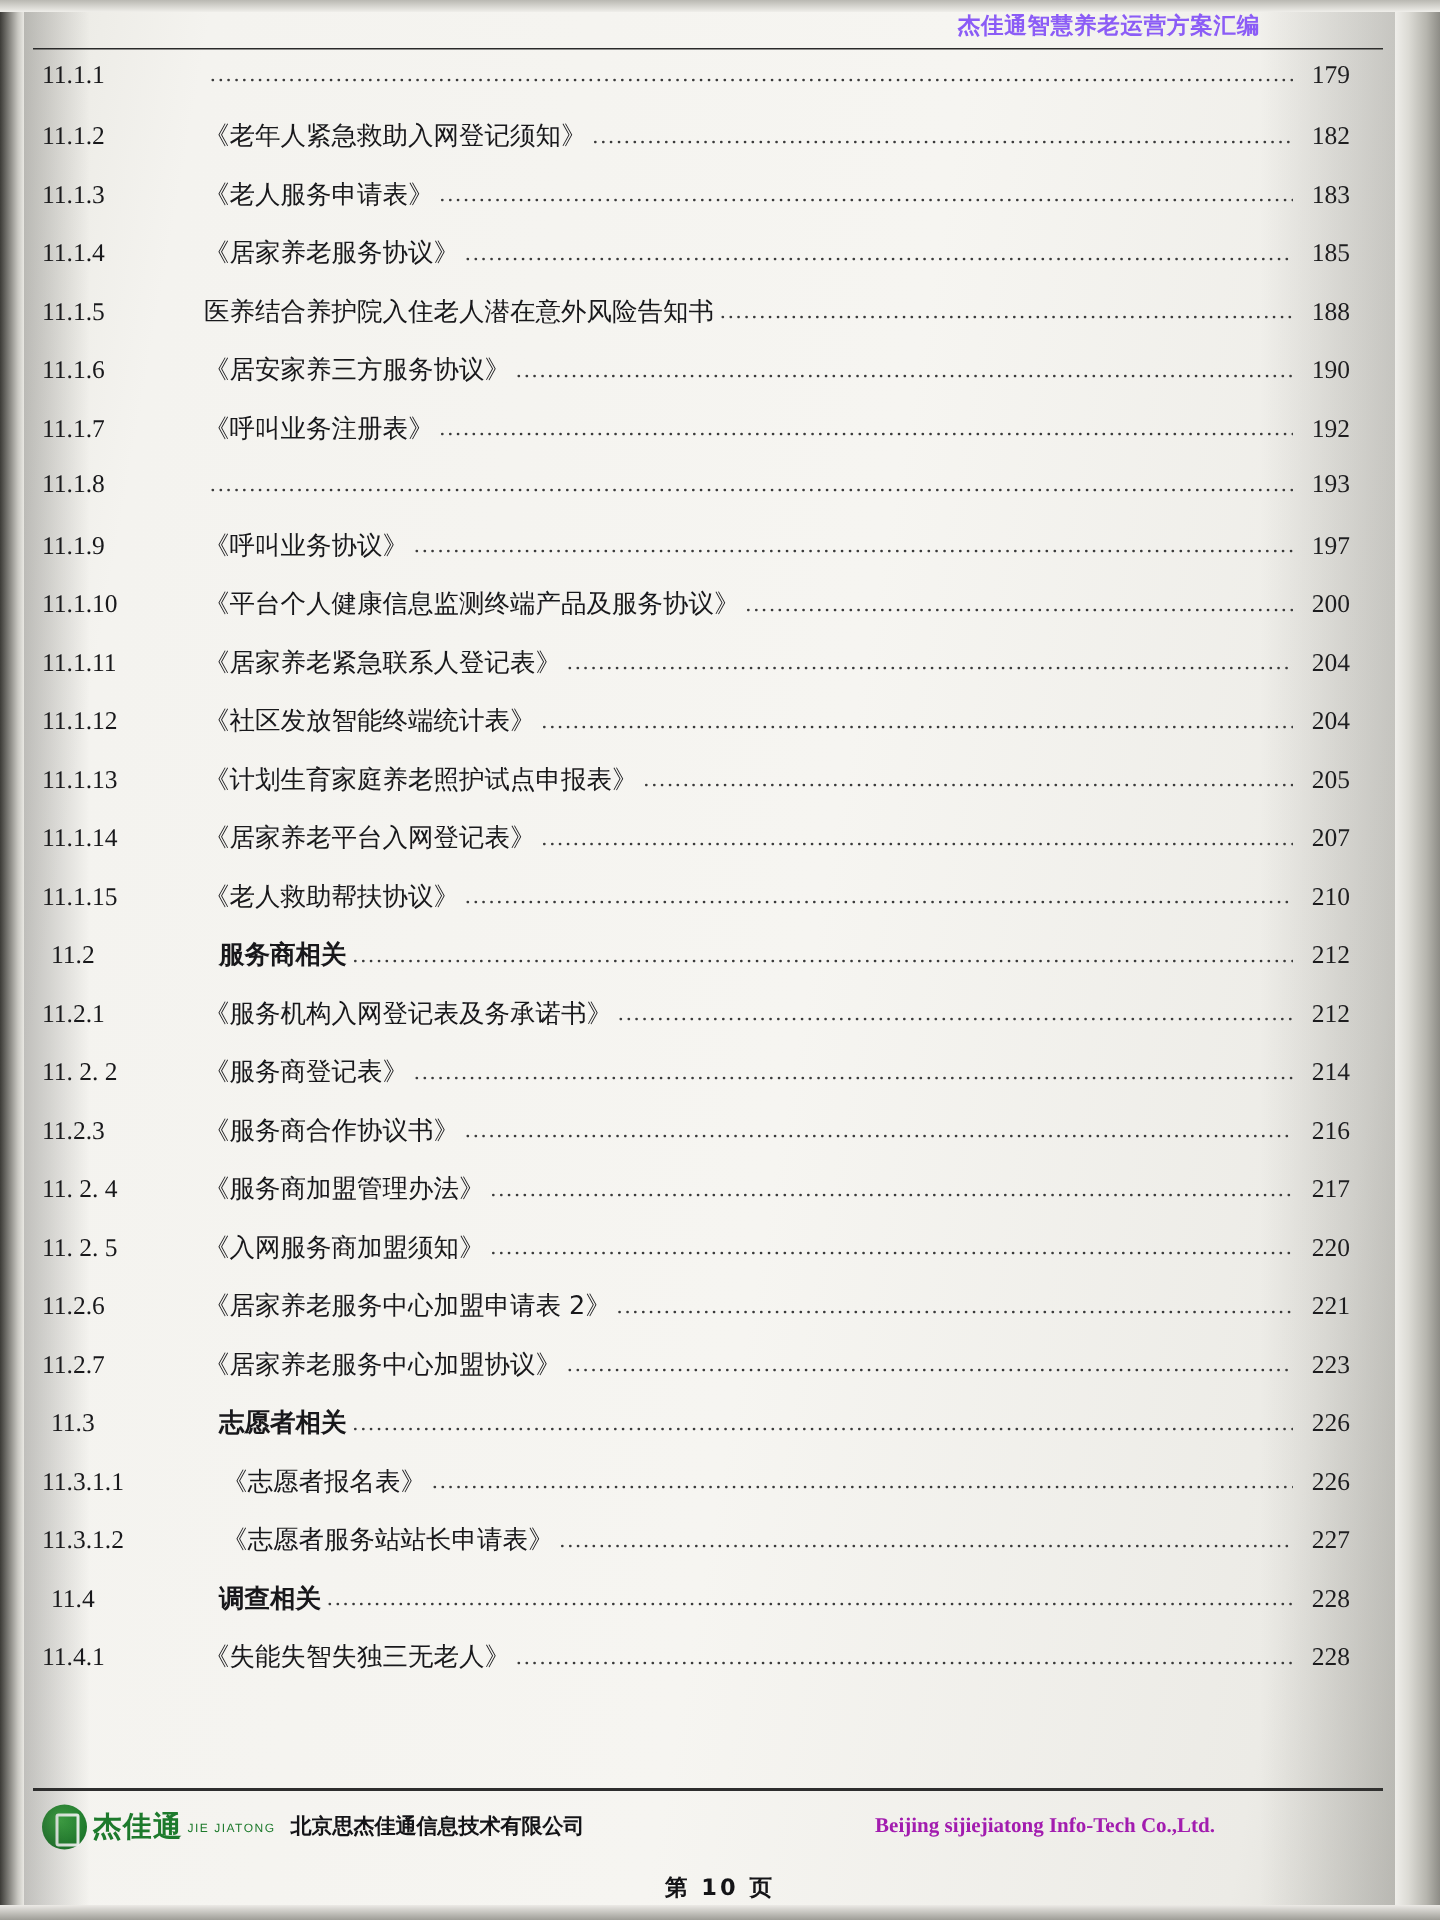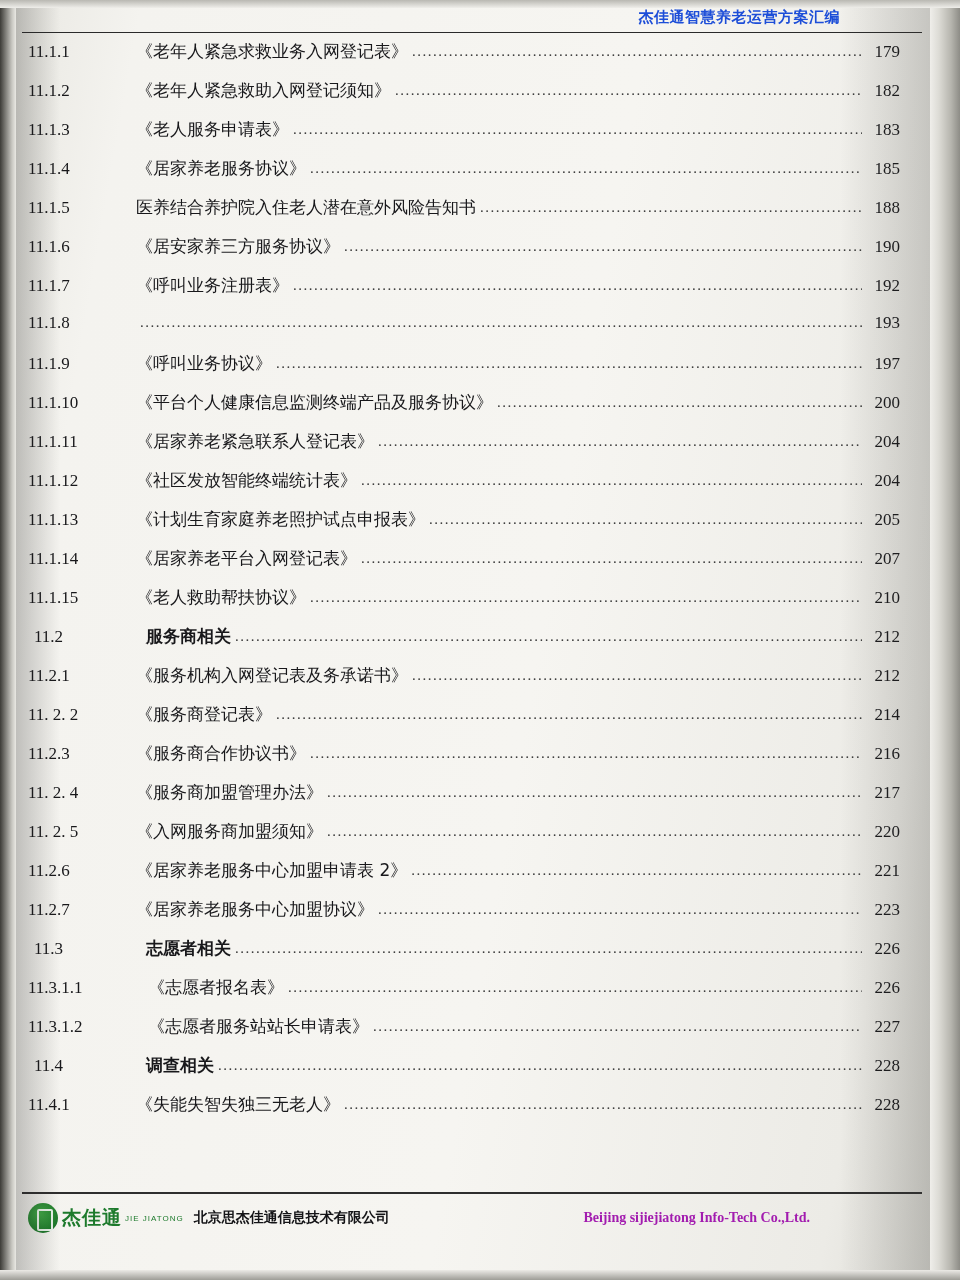--- a/index.html
+++ b/index.html
@@ -47,21 +47,21 @@
   
   .header {
     position: absolute;
     left: 0; top: 8px; width: 960px;
     text-align: right;
     padding-right: 120px;
     box-sizing: border-box;
     font-family: "DejaVu Sans", sans-serif;
     font-weight: bold;
     font-size: 15px;
-    color: #1d4ed8;
+    color: #8b5cf6;
     letter-spacing: 0.5px;
   }
   .header-rule {
     position: absolute;
     left: 22px; top: 32px; width: 900px; height: 1px;
     background: #2a2a2a;
   }
 
   
   .toc {
@@ -217,21 +217,20 @@
   <div class="bg-strip"></div>
 
   <div class="header">
     <span>杰佳通智慧养老运营方案汇编</span>
   </div>
   <div class="header-rule"></div>
 
   <div class="toc" id="toc-list">
       <div class="row">
         <span class="num">11.1.1</span>
-        <span class="title">《老年人紧急求救业务入网登记表》</span>
         <span class="dots">........................................................................................................................................................................................................</span>
         <span class="pg">179</span>
       </div>
       <div class="row">
         <span class="num">11.1.2</span>
         <span class="title">《老年人紧急救助入网登记须知》</span>
         <span class="dots">........................................................................................................................................................................................................</span>
         <span class="pg">182</span>
       </div>
       <div class="row">
@@ -396,20 +395,21 @@
   <div class="footer">
     <div class="logo-wrap">
       <span class="logo-mark"></span>
       <span class="logo-cn">杰佳通</span>
       <span class="logo-en">JIE JIATONG</span>
     </div>
     <div class="footer-cn">北京思杰佳通信息技术有限公司</div>
     <div class="footer-en">Beijing sijiejiatong Info-Tech Co.,Ltd.</div>
   </div>
 
+  <div class="page-no">第 10 页</div>
 
   <div class="shadow-left"></div>
   <div class="shadow-right"></div>
   <div class="edge-left"></div>
   <div class="edge-right"></div>
   <div class="edge-top"></div>
   <div class="edge-bottom"></div>
 </div>
 
 </body></html>

